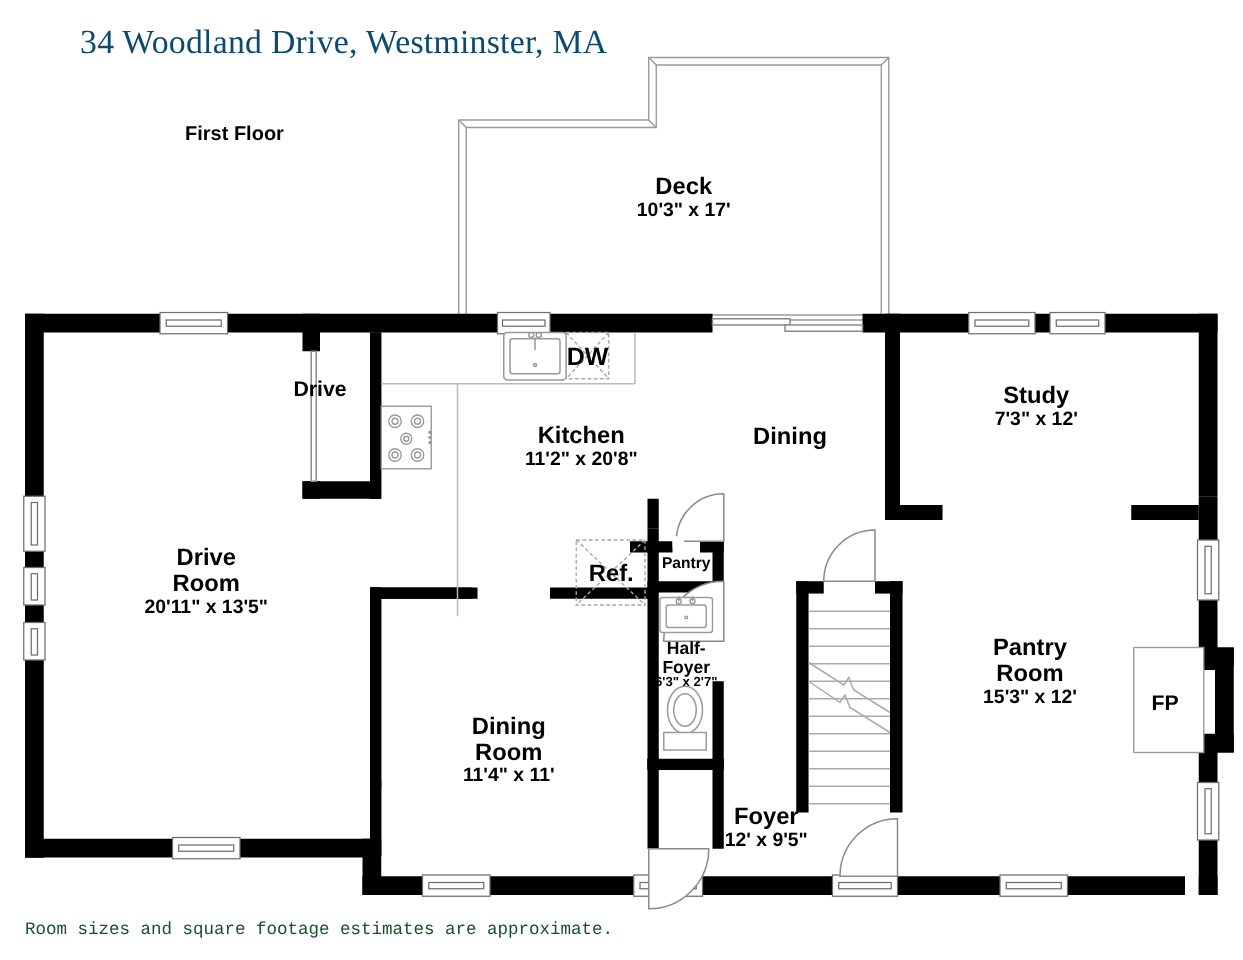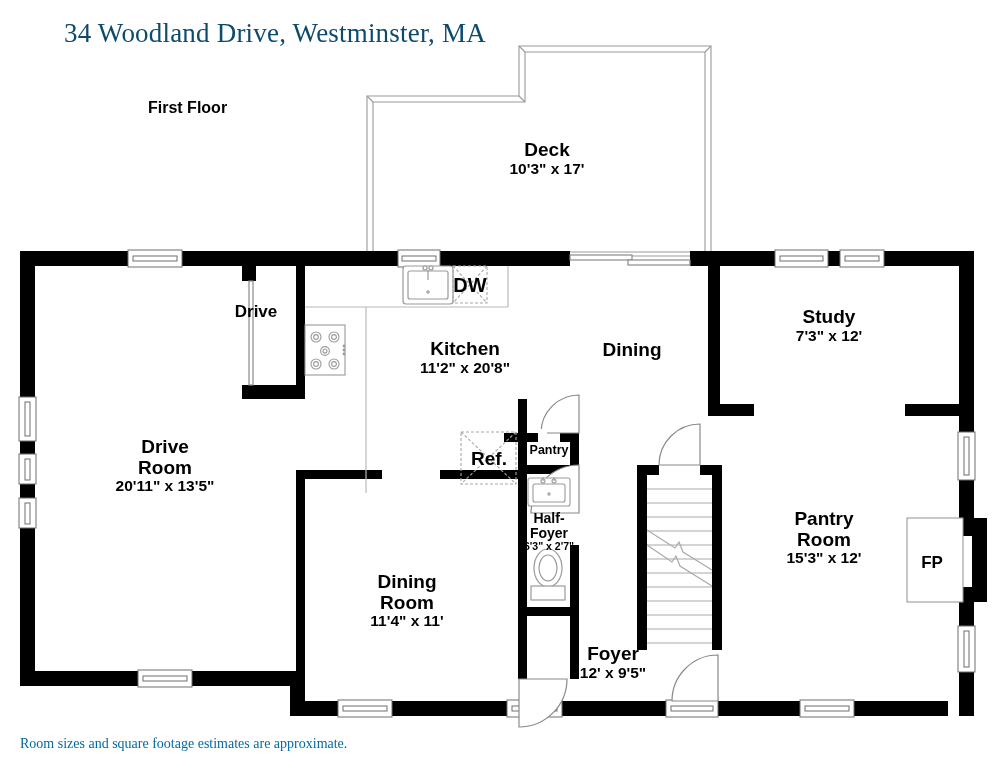--- a/index.html
+++ b/index.html
@@ -15,22 +15,22 @@
     white-space:nowrap;
     margin-left:28px;
   }
   .floor-label{
     position:absolute;left:148px;top:99px;
     font-family:"Liberation Sans", sans-serif;
     font-size:16px;font-weight:bold;color:#000;white-space:nowrap;
   }
   .footer{
     position:absolute;left:20px;top:736px;
-    font-family:Liberation Serif, serif;
-    font-size:14px;color:#0369a1;white-space:nowrap;
+    font-family:Liberation Mono, monospace;
+    font-size:14px;color:#14532d;white-space:nowrap;
   }
 
   
   #plan{position:absolute;left:0;top:0;width:994px;height:768px;}
 
   
   .rlabel{position:absolute;text-align:center;line-height:1.08;
           font-family:"Liberation Sans", sans-serif;color:#000;
           white-space:nowrap;pointer-events:none;}
   .rlabel .nm{font-weight:bold;display:block;}

